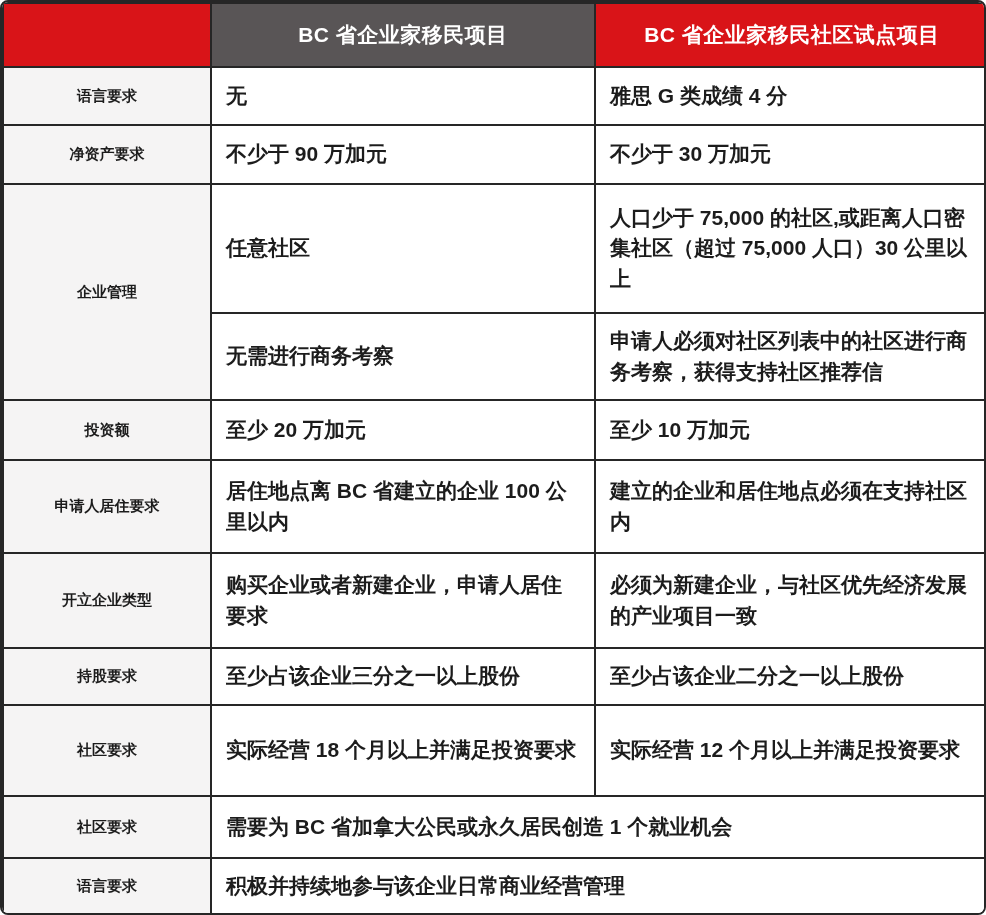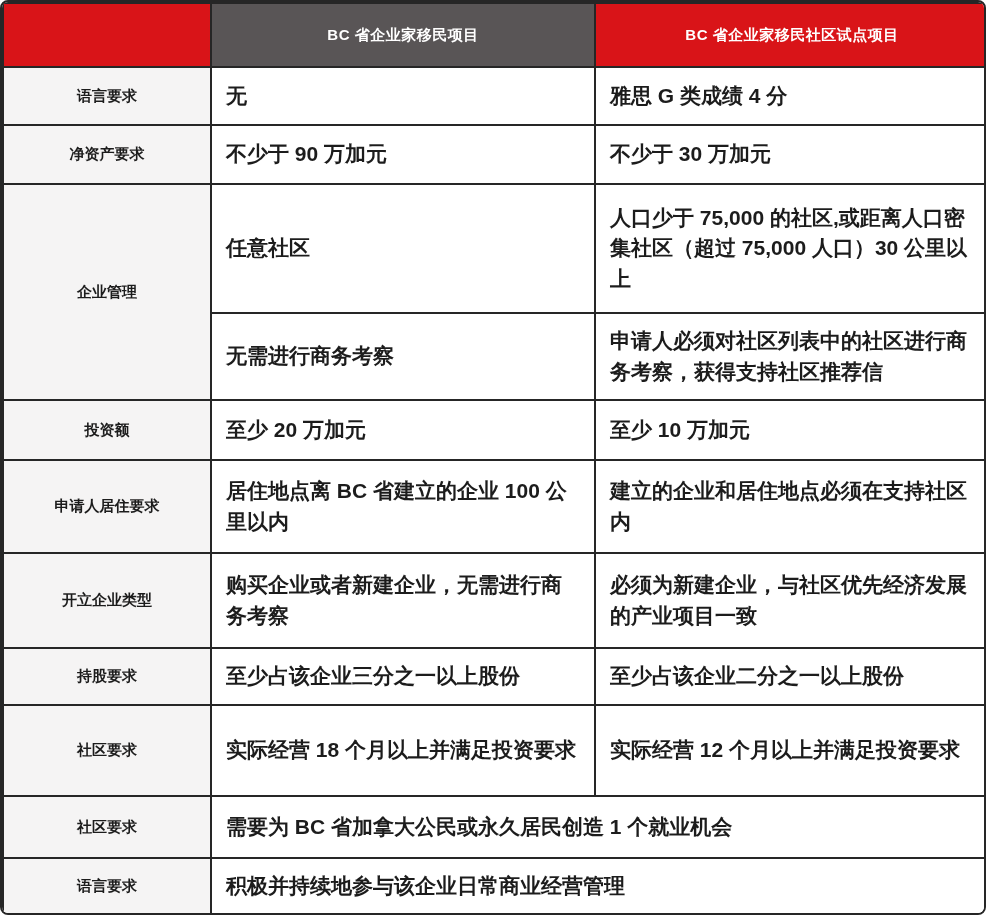--- a/index.html
+++ b/index.html
@@ -42,21 +42,21 @@
   tr.h60  { height: 60px; }
   tr.h93  { height: 93px; }
   tr.h95  { height: 95px; }
   tr.h57  { height: 57px; }
   tr.h91  { height: 91px; }
   tr.h62  { height: 62px; }
 
   .head-cell {
     color: var(--header-text, #ffffff);
     font-weight: 700;
-    font-size: 15px;
+    font-size: 21px;
     text-align: center;
     letter-spacing: 0.5px;
   }
   .head-red  { background: var(--brand-red, #d91418); }
   .head-gray { background: var(--header-gray, #595556); }
 
   .label-cell {
     background: var(--label-bg, #f5f4f4);
     color: var(--text, #1c1c1c);
     font-weight: 700;
@@ -122,21 +122,21 @@
       </tr>
 
       <tr class="h93">
         <td class="label-cell">申请人居住要求</td>
         <td class="content-cell">居住地点离 BC 省建立的企业 100 公里以内</td>
         <td class="content-cell">建立的企业和居住地点必须在支持社区内</td>
       </tr>
 
       <tr class="h95">
         <td class="label-cell">开立企业类型</td>
-        <td class="content-cell">购买企业或者新建企业，无需进行商务考察</td>
+        <td class="content-cell">购买企业或者新建企业，申请人居住要求</td>
         <td class="content-cell">必须为新建企业，与社区优先经济发展的产业项目一致</td>
       </tr>
 
       <tr class="h57">
         <td class="label-cell">持股要求</td>
         <td class="content-cell">至少占该企业三分之一以上股份</td>
         <td class="content-cell">至少占该企业二分之一以上股份</td>
       </tr>
 
       <tr class="h91">

